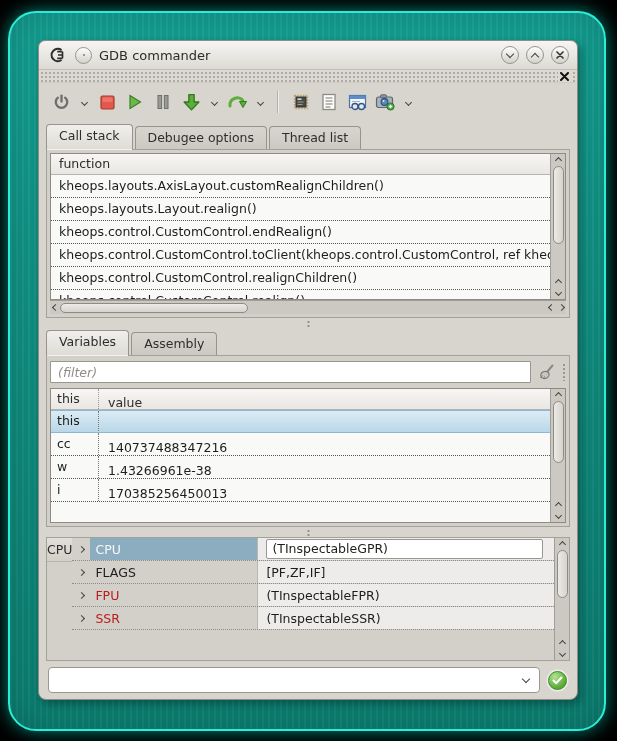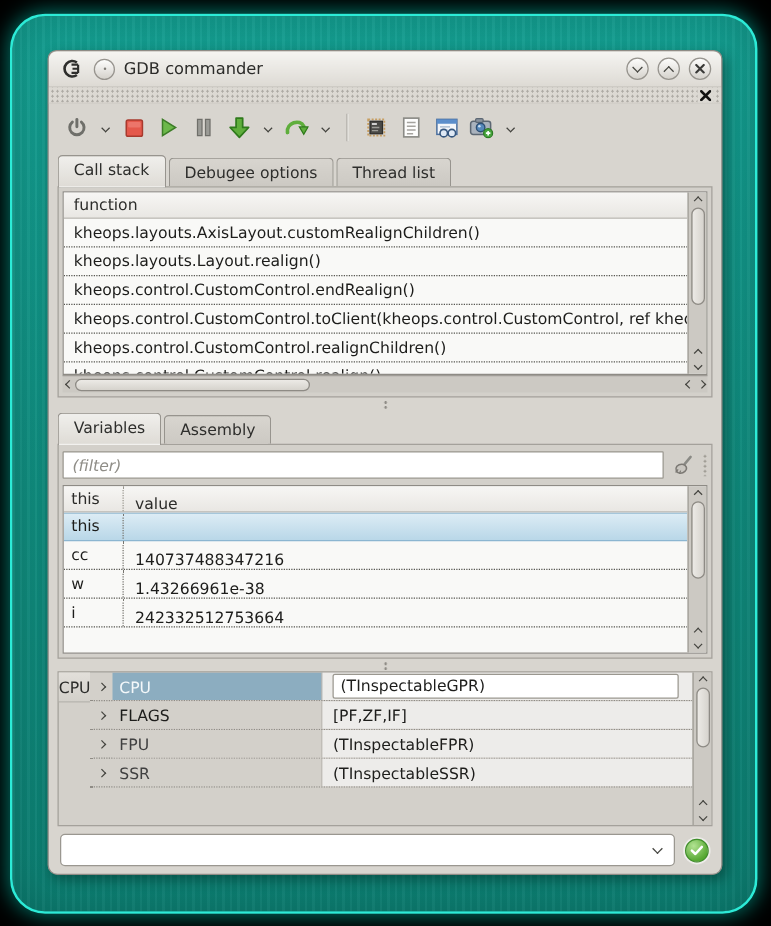--- a/index.html
+++ b/index.html
@@ -108,21 +108,21 @@
   .cpu-frame{height:124px;border:1px solid #a4a19b;background:#d3d0ca;
     display:flex;flex-direction:row;box-sizing:border-box;}
   .cpu-header{height:23px;line-height:23px;text-align:center;font-size:12.5px;color:#2c2c2a;
     background:linear-gradient(180deg,#e2dfda,#d3d0ca);border-bottom:1px solid #b7b4ae;flex:none;}
   .cpu-body{flex:1;display:flex;min-height:0;}
   .cpu-rows{flex:1;overflow:hidden;}
   .cpu-row{height:22px;display:flex;align-items:center;font-size:12.5px;border-bottom:1px dotted #8e8b85;}
   .cpu-arrow{width:18px;flex:none;display:flex;align-items:center;justify-content:center;}
   .cpu-name{width:168px;flex:none;height:100%;display:flex;align-items:center;padding:0 5px;
     box-sizing:border-box;background:#d3d0ca;border-right:1px solid #bab7b1;color:#1d1d1b;}
-  .cpu-row.disabled .cpu-name{color:#404040;}
+  .cpu-row.disabled .cpu-name{color:#b91c1c;}
   .cpu-row.selected .cpu-name{background:#8cadc0;color:#f4f8fa;}
   .cpu-val{flex:1;height:100%;display:flex;align-items:center;padding:0 8px;color:#1d1d1b;
     background:#edecea;}
   .cpu-val .editor{flex:1;height:18px;line-height:18px;background:#fff;border:1px solid #9a978f;
     border-radius:2px;padding:0 5px;margin-right:3px;}
   
   .cmd-row{height:38px;display:flex;align-items:center;gap:8px;padding:0 2px;}
   .combo{flex:1;height:26px;background:#fff;border:1px solid #9a9790;border-radius:4px;
     display:flex;align-items:center;box-sizing:border-box;max-width:492px;}
   .combo-text{flex:1;font-size:12.5px;color:#1d1d1b;padding:0 8px;}
@@ -346,21 +346,21 @@
               <div class="var-row">
                 <span class="name-col">cc</span>
                 <span class="val-col">140737488347216</span>
               </div>
               <div class="var-row">
                 <span class="name-col">w</span>
                 <span class="val-col">1.43266961e-38</span>
               </div>
               <div class="var-row">
                 <span class="name-col">i</span>
-                <span class="val-col">242332512753664</span>
+                <span class="val-col">170385256450013</span>
               </div>
             </div>
         </div>
         <div class="vscroll">
           <span class="sc-arrow">
               <span class="ch up sm"></span>
             </span>
           <div class="vthumb" style="height:62px;"></div>
           <div class="vfill"></div>
           <span class="sc-arrow">

